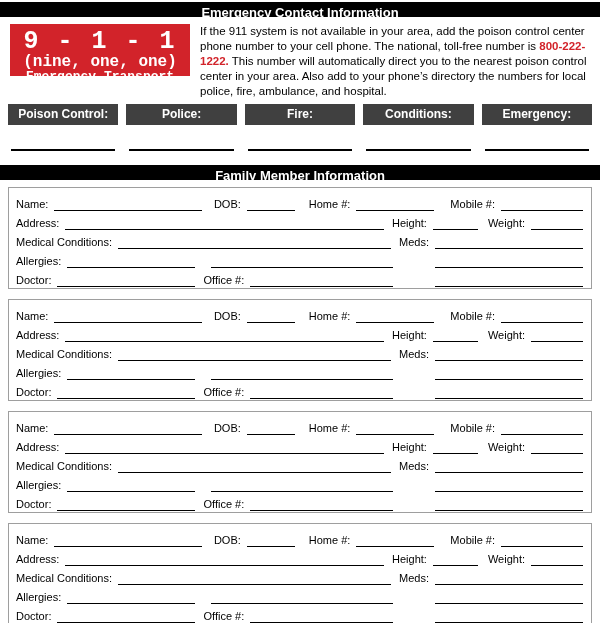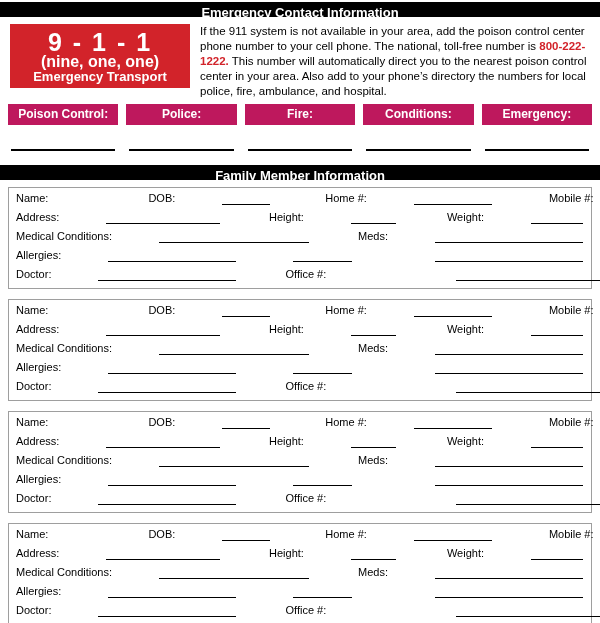--- a/index.html
+++ b/index.html
@@ -6,41 +6,41 @@
   html,body { width:600px; height:623px; background:#fff; overflow:hidden;
               font-family:"Liberation Sans", sans-serif; color:#000; }
 
   .bar { background:#000; color:#fff; font-weight:bold; font-size:13px;
          height:15px; line-height:21px; text-align:center; }
   .bar-top { margin-top:2px; }
   .bar-family { margin-top:14px; }
 
   
   .info-section { display:flex; margin:7px 10px 0 10px; }
-  .red-box { width:180px; height:64px; background:#d2232a; color:#fff;
-             text-align:center; padding-top:5px; flex:0 0 180px; }
+  .red-box { width:180px; height:52px; background:#d2232a; color:#fff;
+             text-align:center; padding-top:5px; flex:0 0 180px;font-family:Liberation Mono, monospace; }
   .red-box .num { font-size:25px; font-weight:bold; letter-spacing:2px; line-height:26px; }
   .red-box .phonetic { font-size:16px; font-weight:bold; line-height:14px; }
   .red-box .caption { font-size:13px; font-weight:bold; line-height:16px; }
   .info-text { flex:1; margin-left:10px; font-size:11.5px; line-height:15px; text-align:left; }
   .info-text .phone { color:#d2232a; font-weight:bold; }
 
   
   .contact-row { display:flex; gap:8px; margin:5px 8px 0 8px; }
   .contact-cell { flex:1; }
-  .contact-label { background:#be185d; color:#fff; font-weight:bold; font-size:12px;
+  .contact-label { background:#404040; color:#fff; font-weight:bold; font-size:12px;
                    height:21px; line-height:21px; text-align:center; }
   .contact-lines { display:flex; gap:8px; margin:12px 8px 0 8px; height:14px; }
   .contact-line { flex:1; border-bottom:2px solid #000; margin:0 3px; }
 
   
   .members { margin:7px 8px 0 8px; }
   .member-box { height:102px; border:1.5px solid #9e9e9e; background:#fff;
                 padding:4px 8px 0 7px; margin-bottom:10px; font-size:11px; }
-  .row { display:flex; align-items:flex-start; height:19px; white-space:nowrap;gap:41px; }
+  .row { display:flex; align-items:flex-end; height:19px; white-space:nowrap; }
   .lbl { flex:0 0 auto; padding-bottom:1px; }
   .ln { border-bottom:1px solid #000; height:13px; display:block; }
   .grow { flex:1 1 auto; }
   .ml6{margin-left:6px;} .ml8{margin-left:8px;} .ml10{margin-left:10px;}
   .ml12{margin-left:12px;} .ml14{margin-left:14px;} .ml16{margin-left:16px;}
   .w48{flex:0 0 48px;} .w45{flex:0 0 45px;} .w52{flex:0 0 52px;}
   .w78{flex:0 0 78px;} .w82{flex:0 0 82px;} .w128{flex:0 0 128px;}
   .w138{flex:0 0 138px;} .w148{flex:0 0 148px;}
   .mr42{margin-right:42px;}
 </style>

